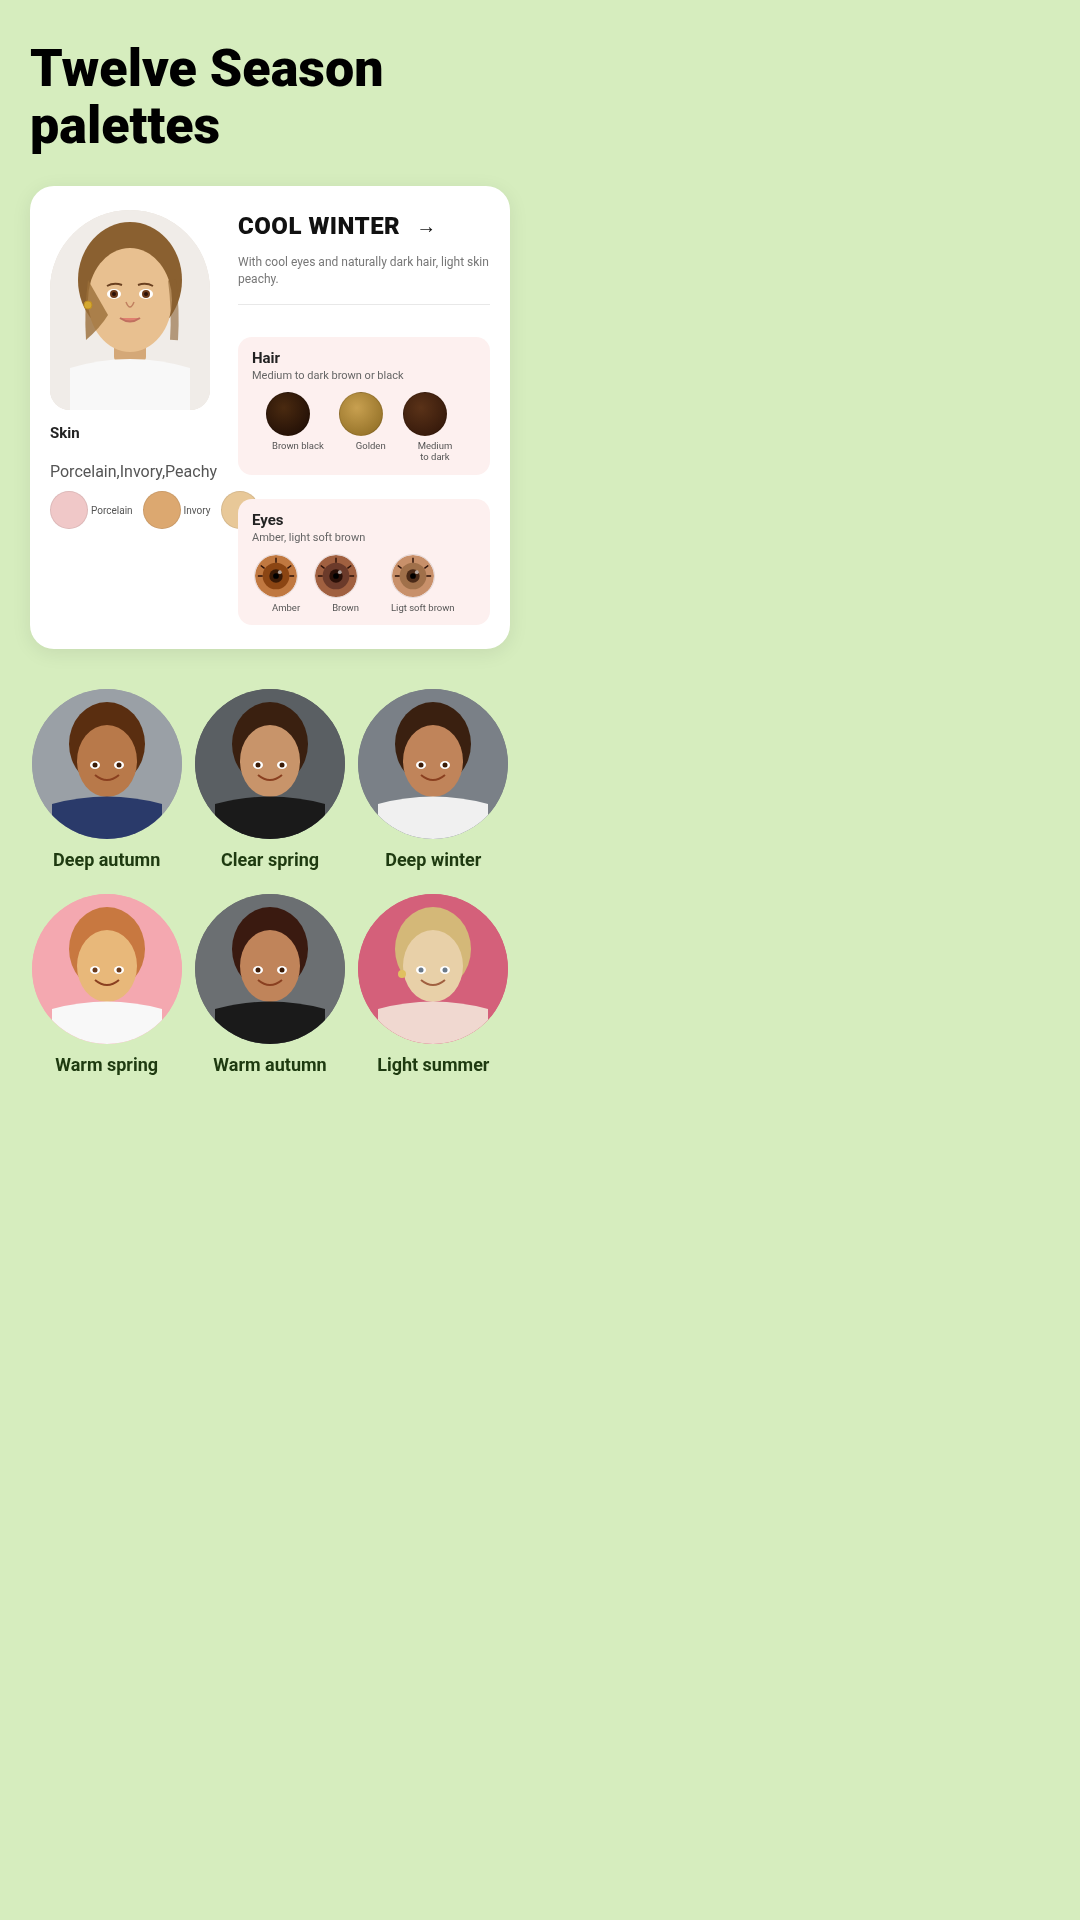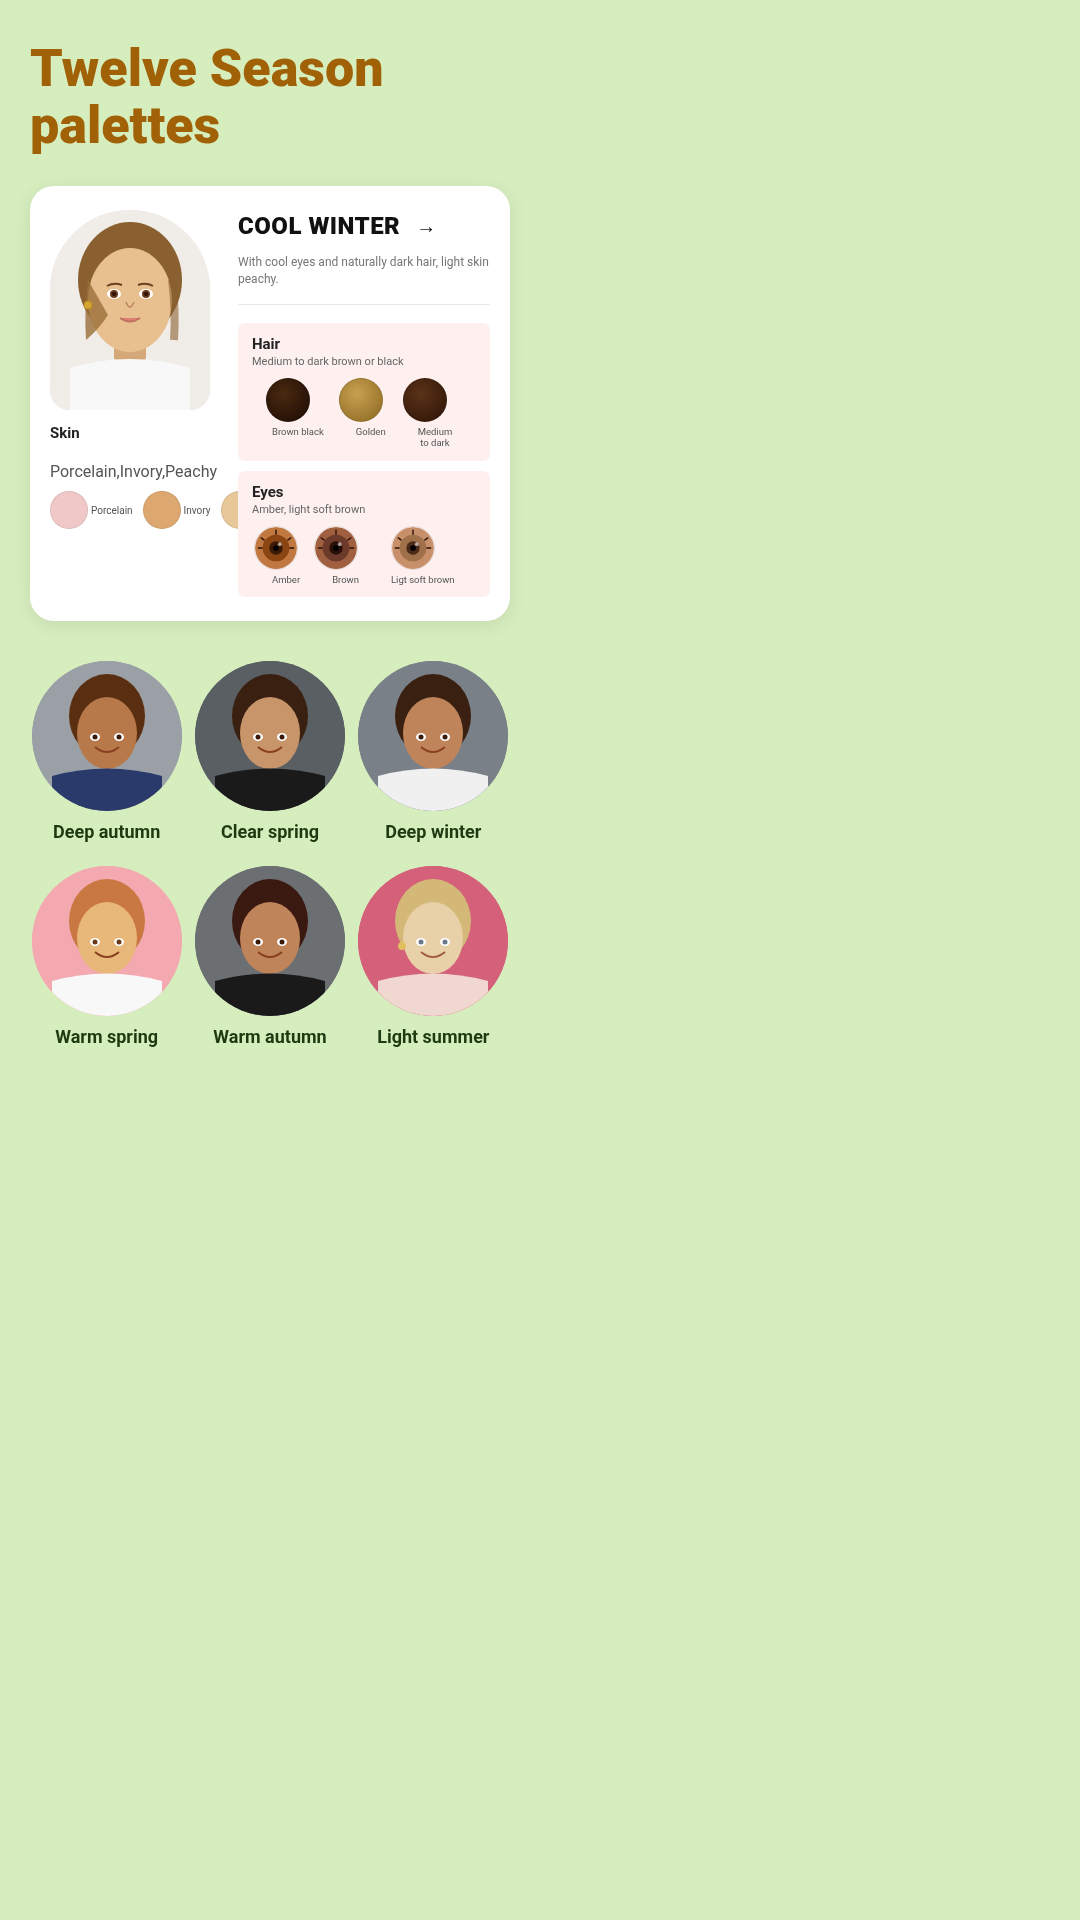--- a/index.html
+++ b/index.html
@@ -10,21 +10,21 @@
       min-height: 960px;
       background-color: #d6edbe;
       font-family: -apple-system, BlinkMacSystemFont, 'Segoe UI', Roboto, sans-serif;
       padding: 40px 30px 30px;
       overflow-x: hidden;
     }
 
     .page-title {
       font-size: 52px;
       font-weight: 900;
-      color: #a16207;
+      color: #000000;
       line-height: 1.1;
       margin-bottom: 32px;
     }
 
     
     .card {
       background: #fff;
       border-radius: 24px;
       padding: 24px 20px;
       display: flex;
@@ -142,22 +142,23 @@
     }
 
     .divider {
       height: 1px;
       background: #e8e8e8;
       margin-bottom: 8px;
     }
 
     .attr-card {
       background: #fdf0ef;
-      border-radius: 7px;
+      border-radius: 14px;
       padding: 12px 14px;
+      margin-top: 14px;
     }
 
     .attr-title {
       font-size: 15px;
       font-weight: 700;
       color: #222;
       margin-bottom: 2px;
     }
 
     .attr-sub {

